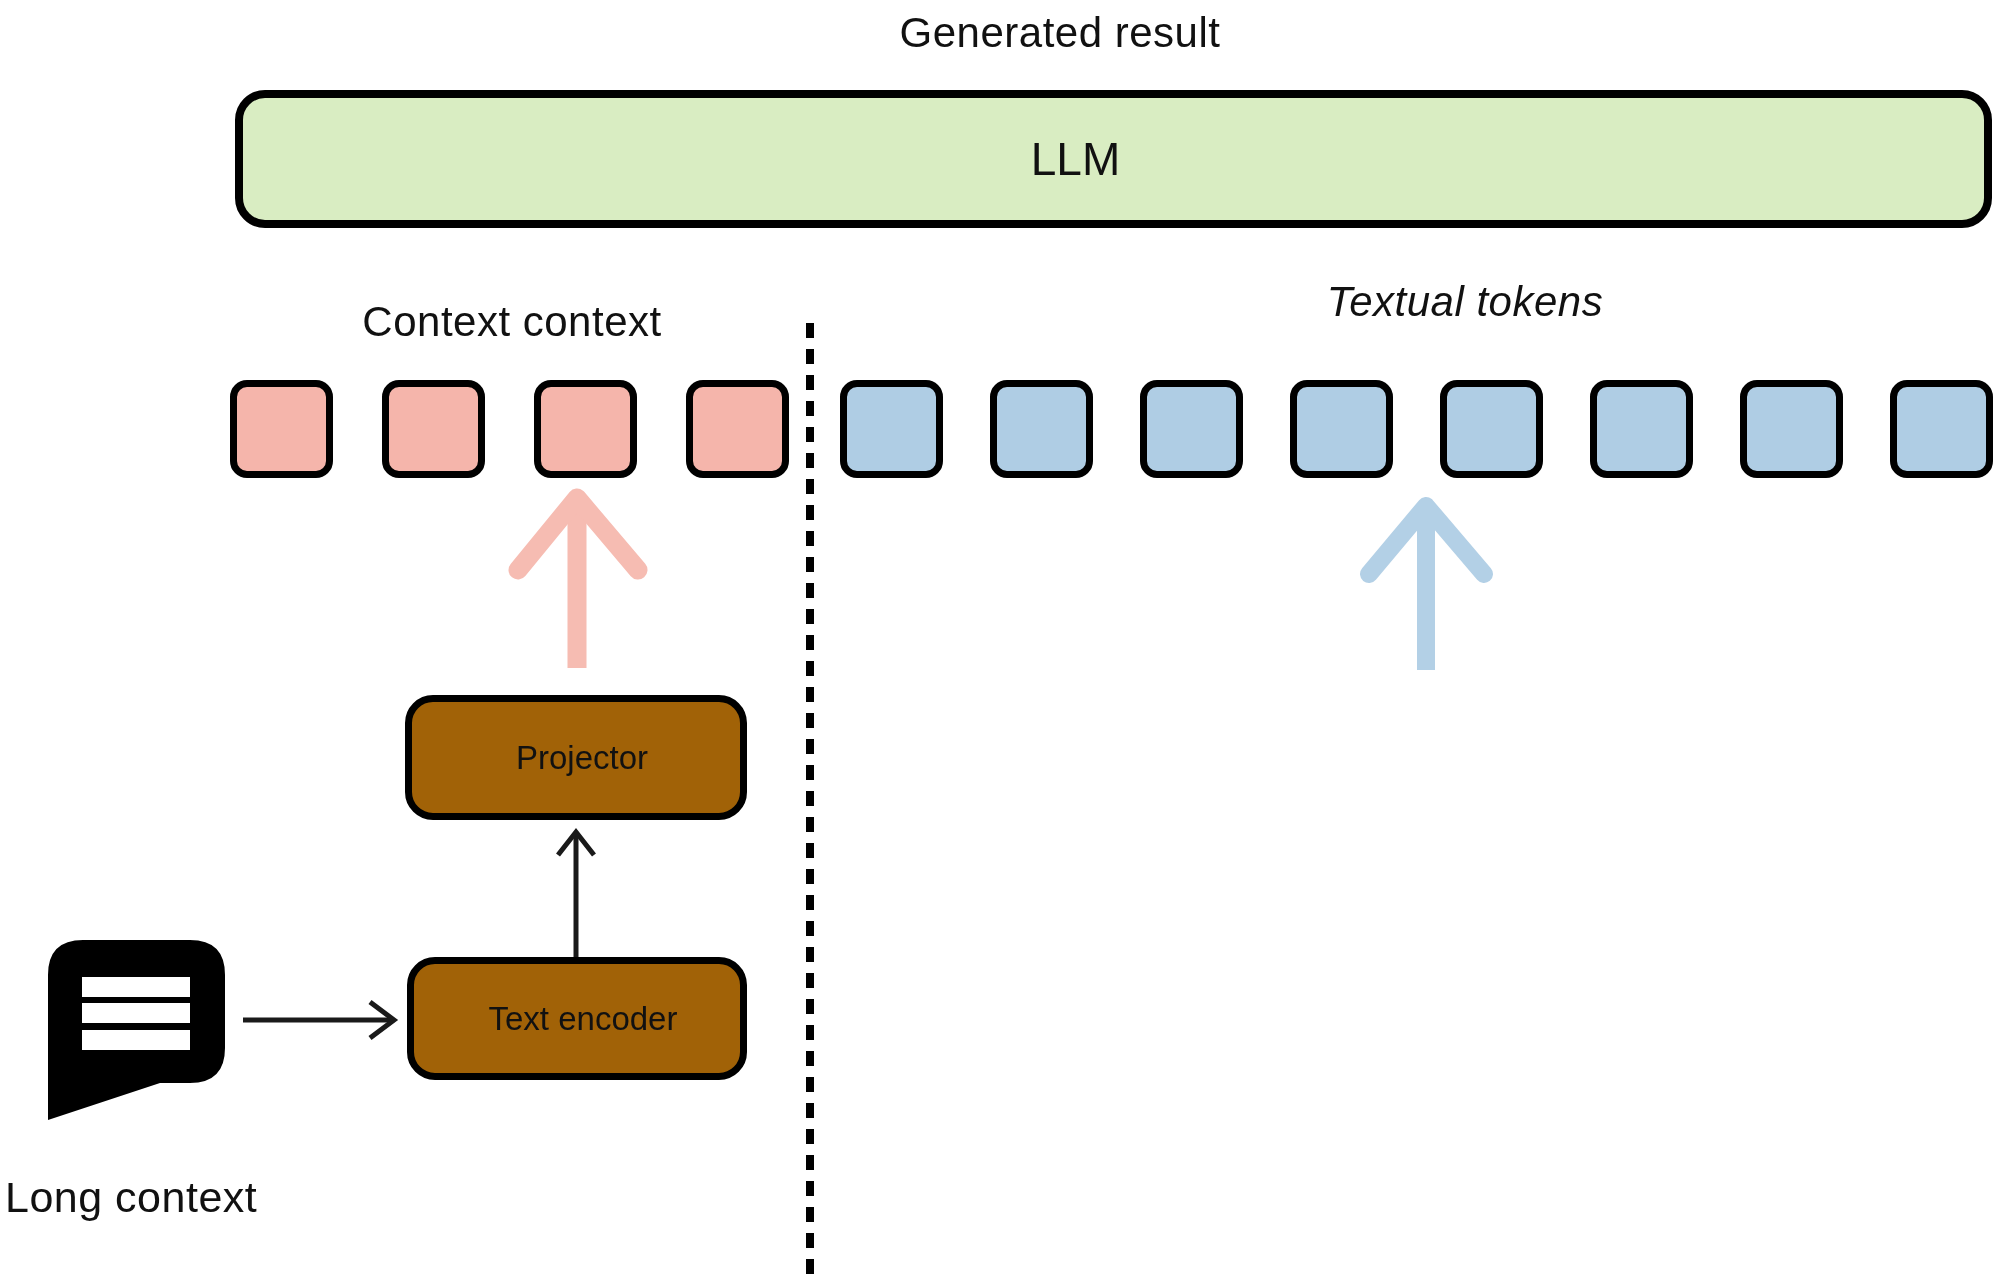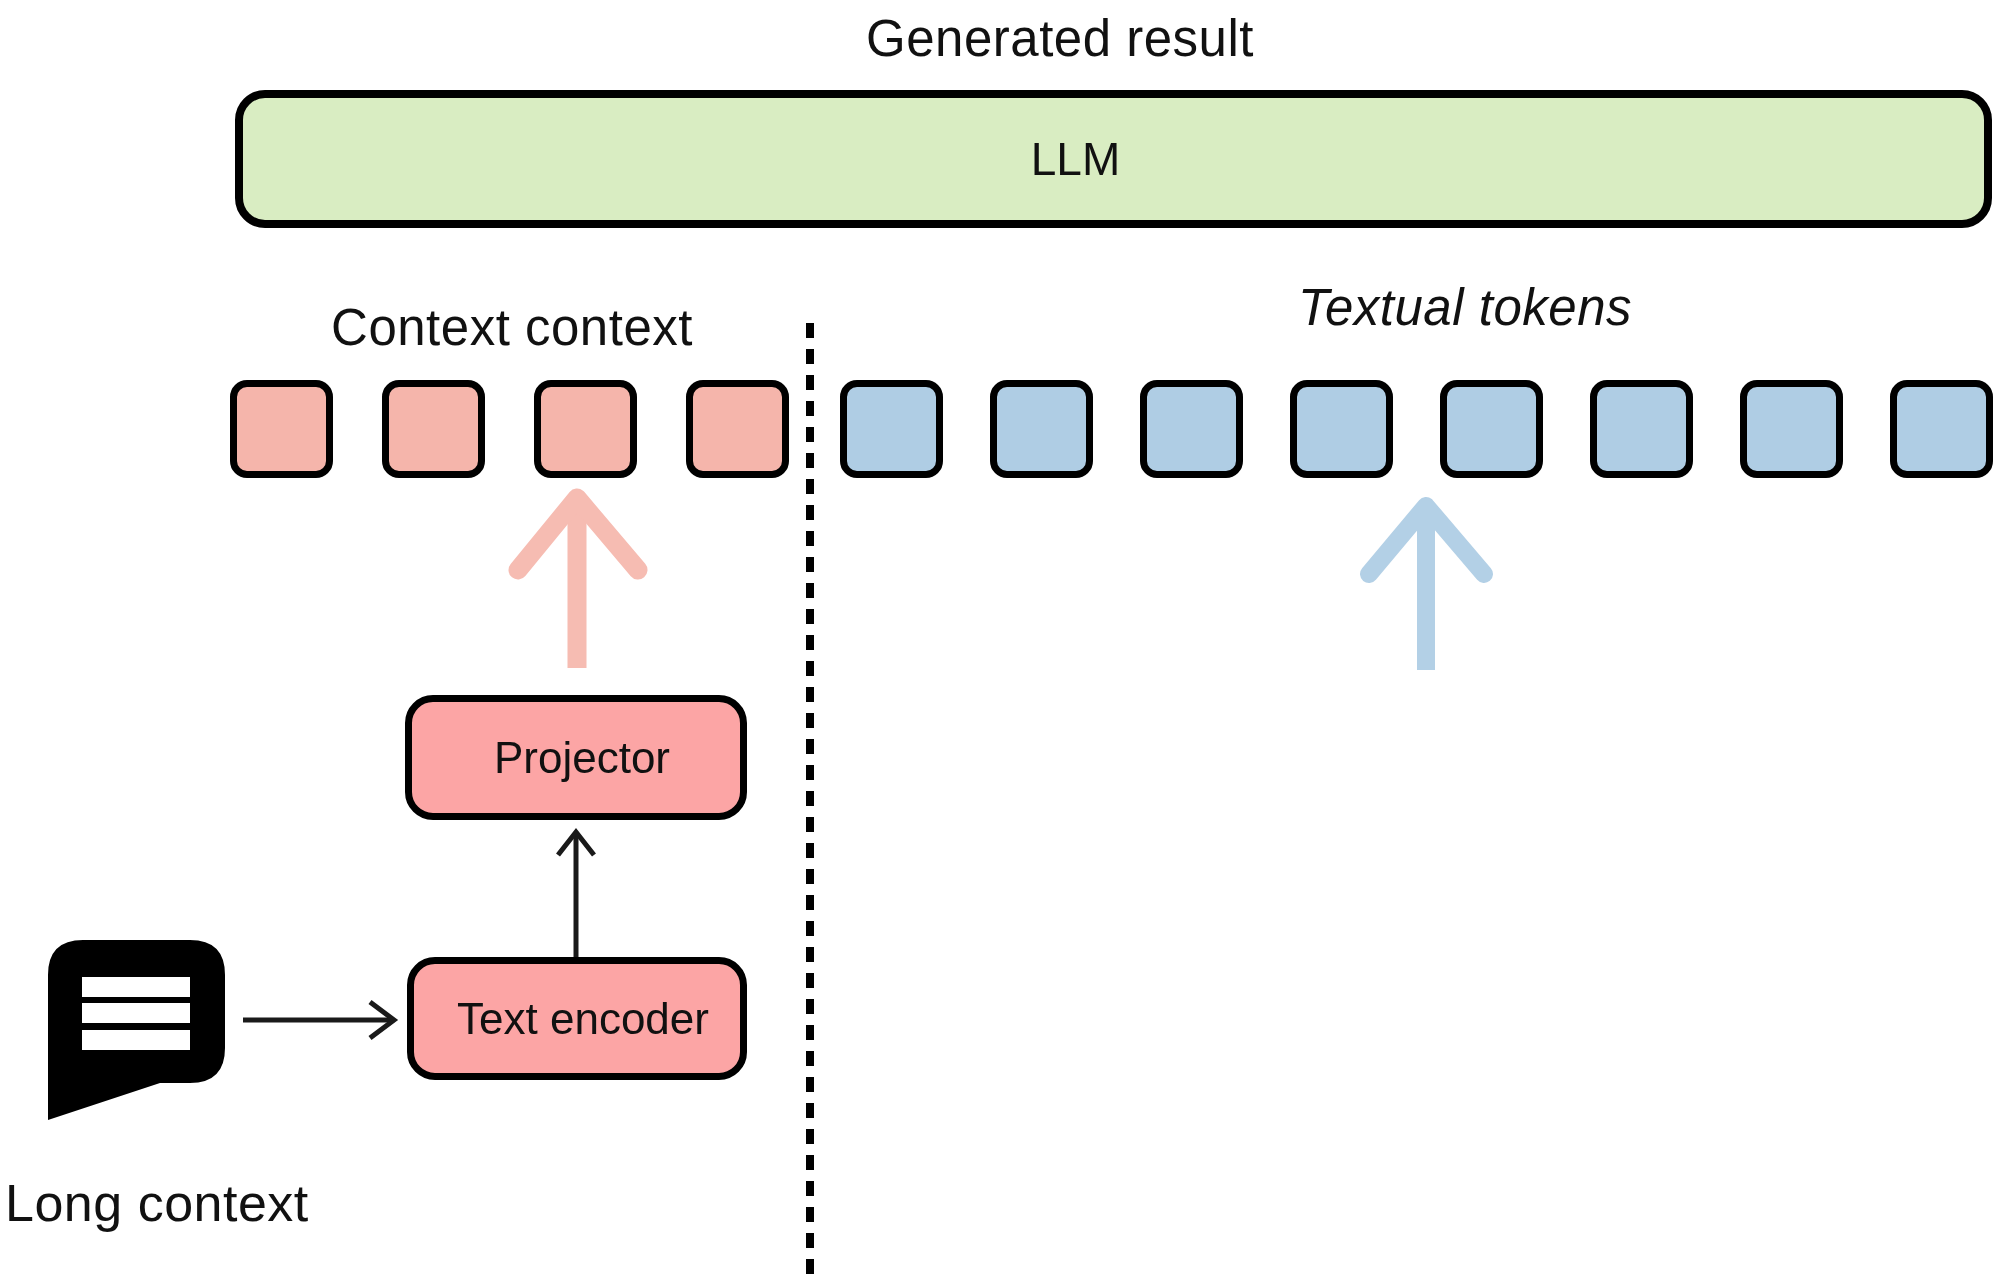--- a/index.html
+++ b/index.html
@@ -8,40 +8,40 @@
     --textual-token-fill:#AFCDE4;
     --context-arrow:#F6BCB2;
     --textual-arrow:#B3D0E6;
     --outline:#000000;
   }
   html,body{margin:0;padding:0;background:#ffffff;}
   .canvas{
     position:relative;width:2000px;height:1274px;background:#ffffff;
     font-family:"Liberation Sans",sans-serif;color:#111;overflow:hidden;
   }
-  .label{position:absolute;font-size:51px;letter-spacing:.5px;white-space:nowrap;line-height:1.2;}
+  .label{position:absolute;font-size:42px;letter-spacing:.5px;white-space:nowrap;line-height:1.2;}
   .centered{text-align:center;}
   .generated-label{left:860px;top:8px;width:400px;}
   .context-label{left:312px;top:297px;width:400px;}
   .textual-label{left:1265px;top:277px;width:400px;font-style:italic;}
   .query-label{left:1210px;top:728px;width:400px;}
-  .longcontext-label{left:5px;top:1172px;font-size:52px;}
+  .longcontext-label{left:5px;top:1172px;font-size:43px;}
 
   .llm-box{
     position:absolute;left:235px;top:90px;width:1757px;height:138px;
     box-sizing:border-box;border:8px solid var(--outline);border-radius:30px;
     background:var(--llm-fill);display:flex;align-items:center;justify-content:center;
     font-size:46px;
   }
   .llm-box span{transform:translateX(-38px);}
 
   .node-box{
     position:absolute;box-sizing:border-box;border:7px solid var(--outline);
-    border-radius:28px;background:#fca5a5;display:flex;align-items:center;justify-content:center;
-    font-size:44px;
+    border-radius:28px;background:#a16207;display:flex;align-items:center;justify-content:center;
+    font-size:33px;
     padding-left:12px;
   }
   .projector-box{left:405px;top:695px;width:342px;height:125px;}
   .encoder-box{left:407px;top:957px;width:340px;height:123px;text-align:center;}
 
   .token-row{position:absolute;top:380px;display:flex;}
   .row-context{left:230px;gap:49px;}
   .row-textual{left:840px;gap:47px;}
   .token-row > div{
     width:103px;height:98px;box-sizing:border-box;

